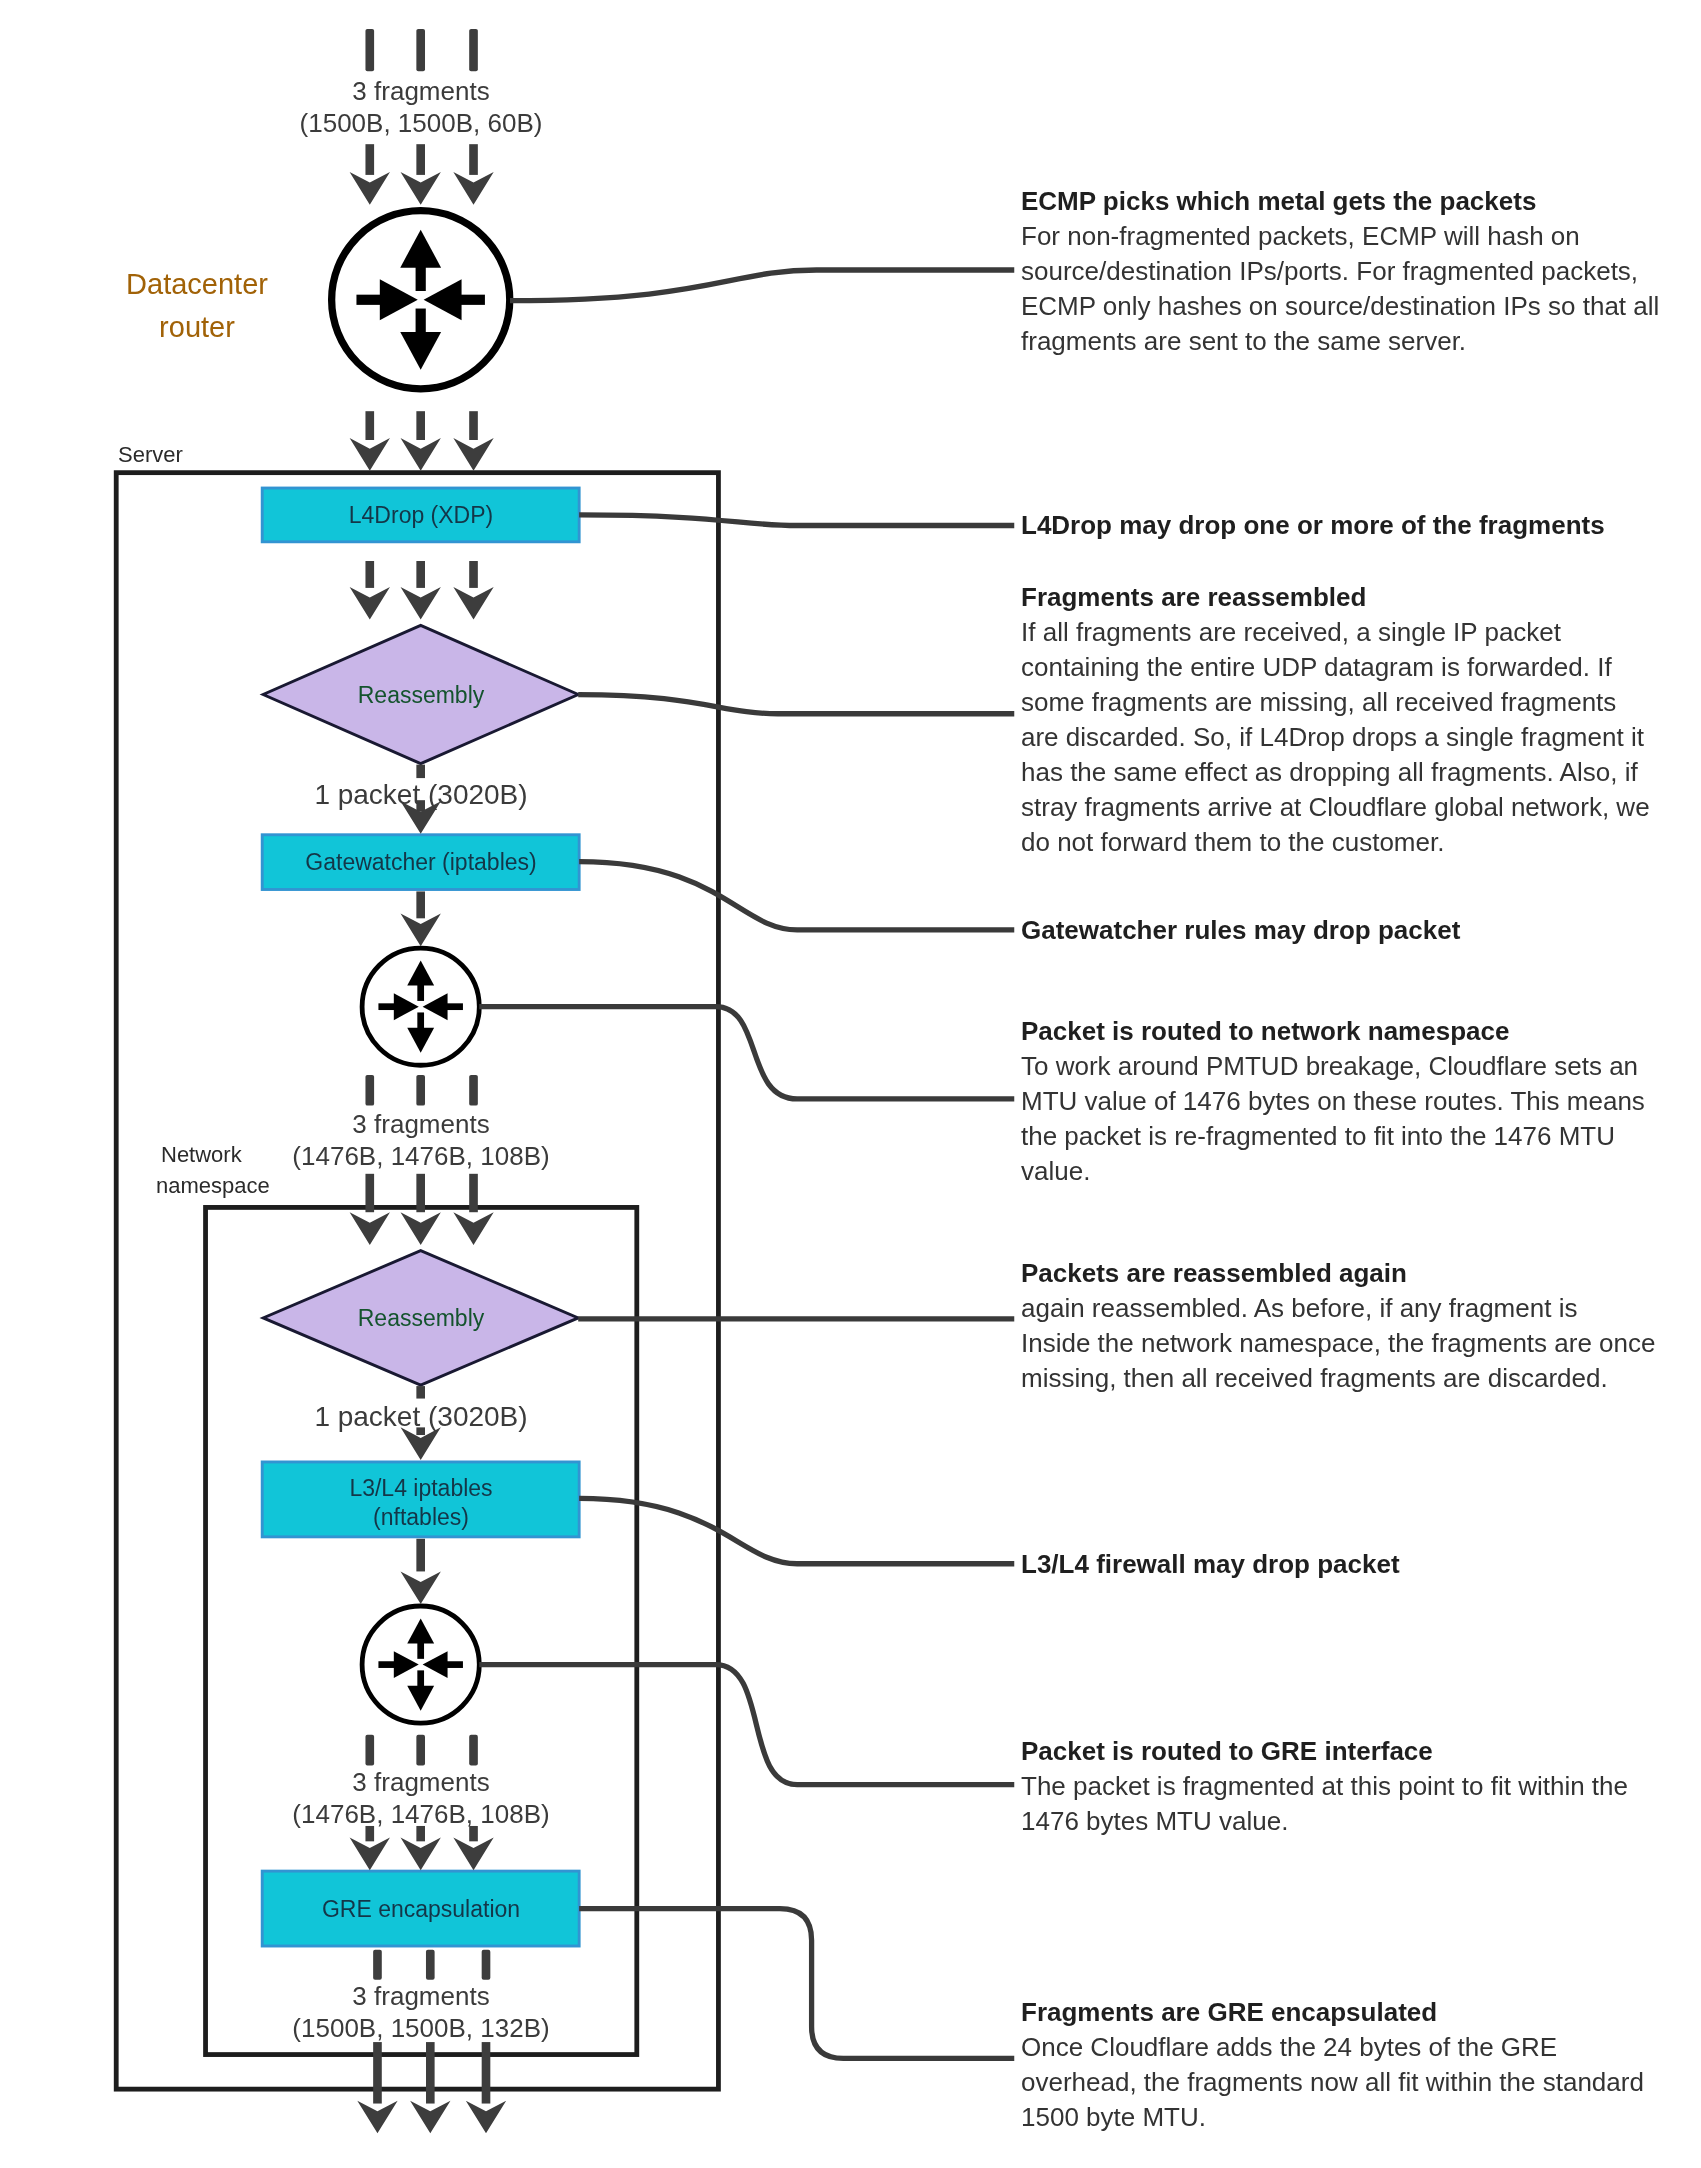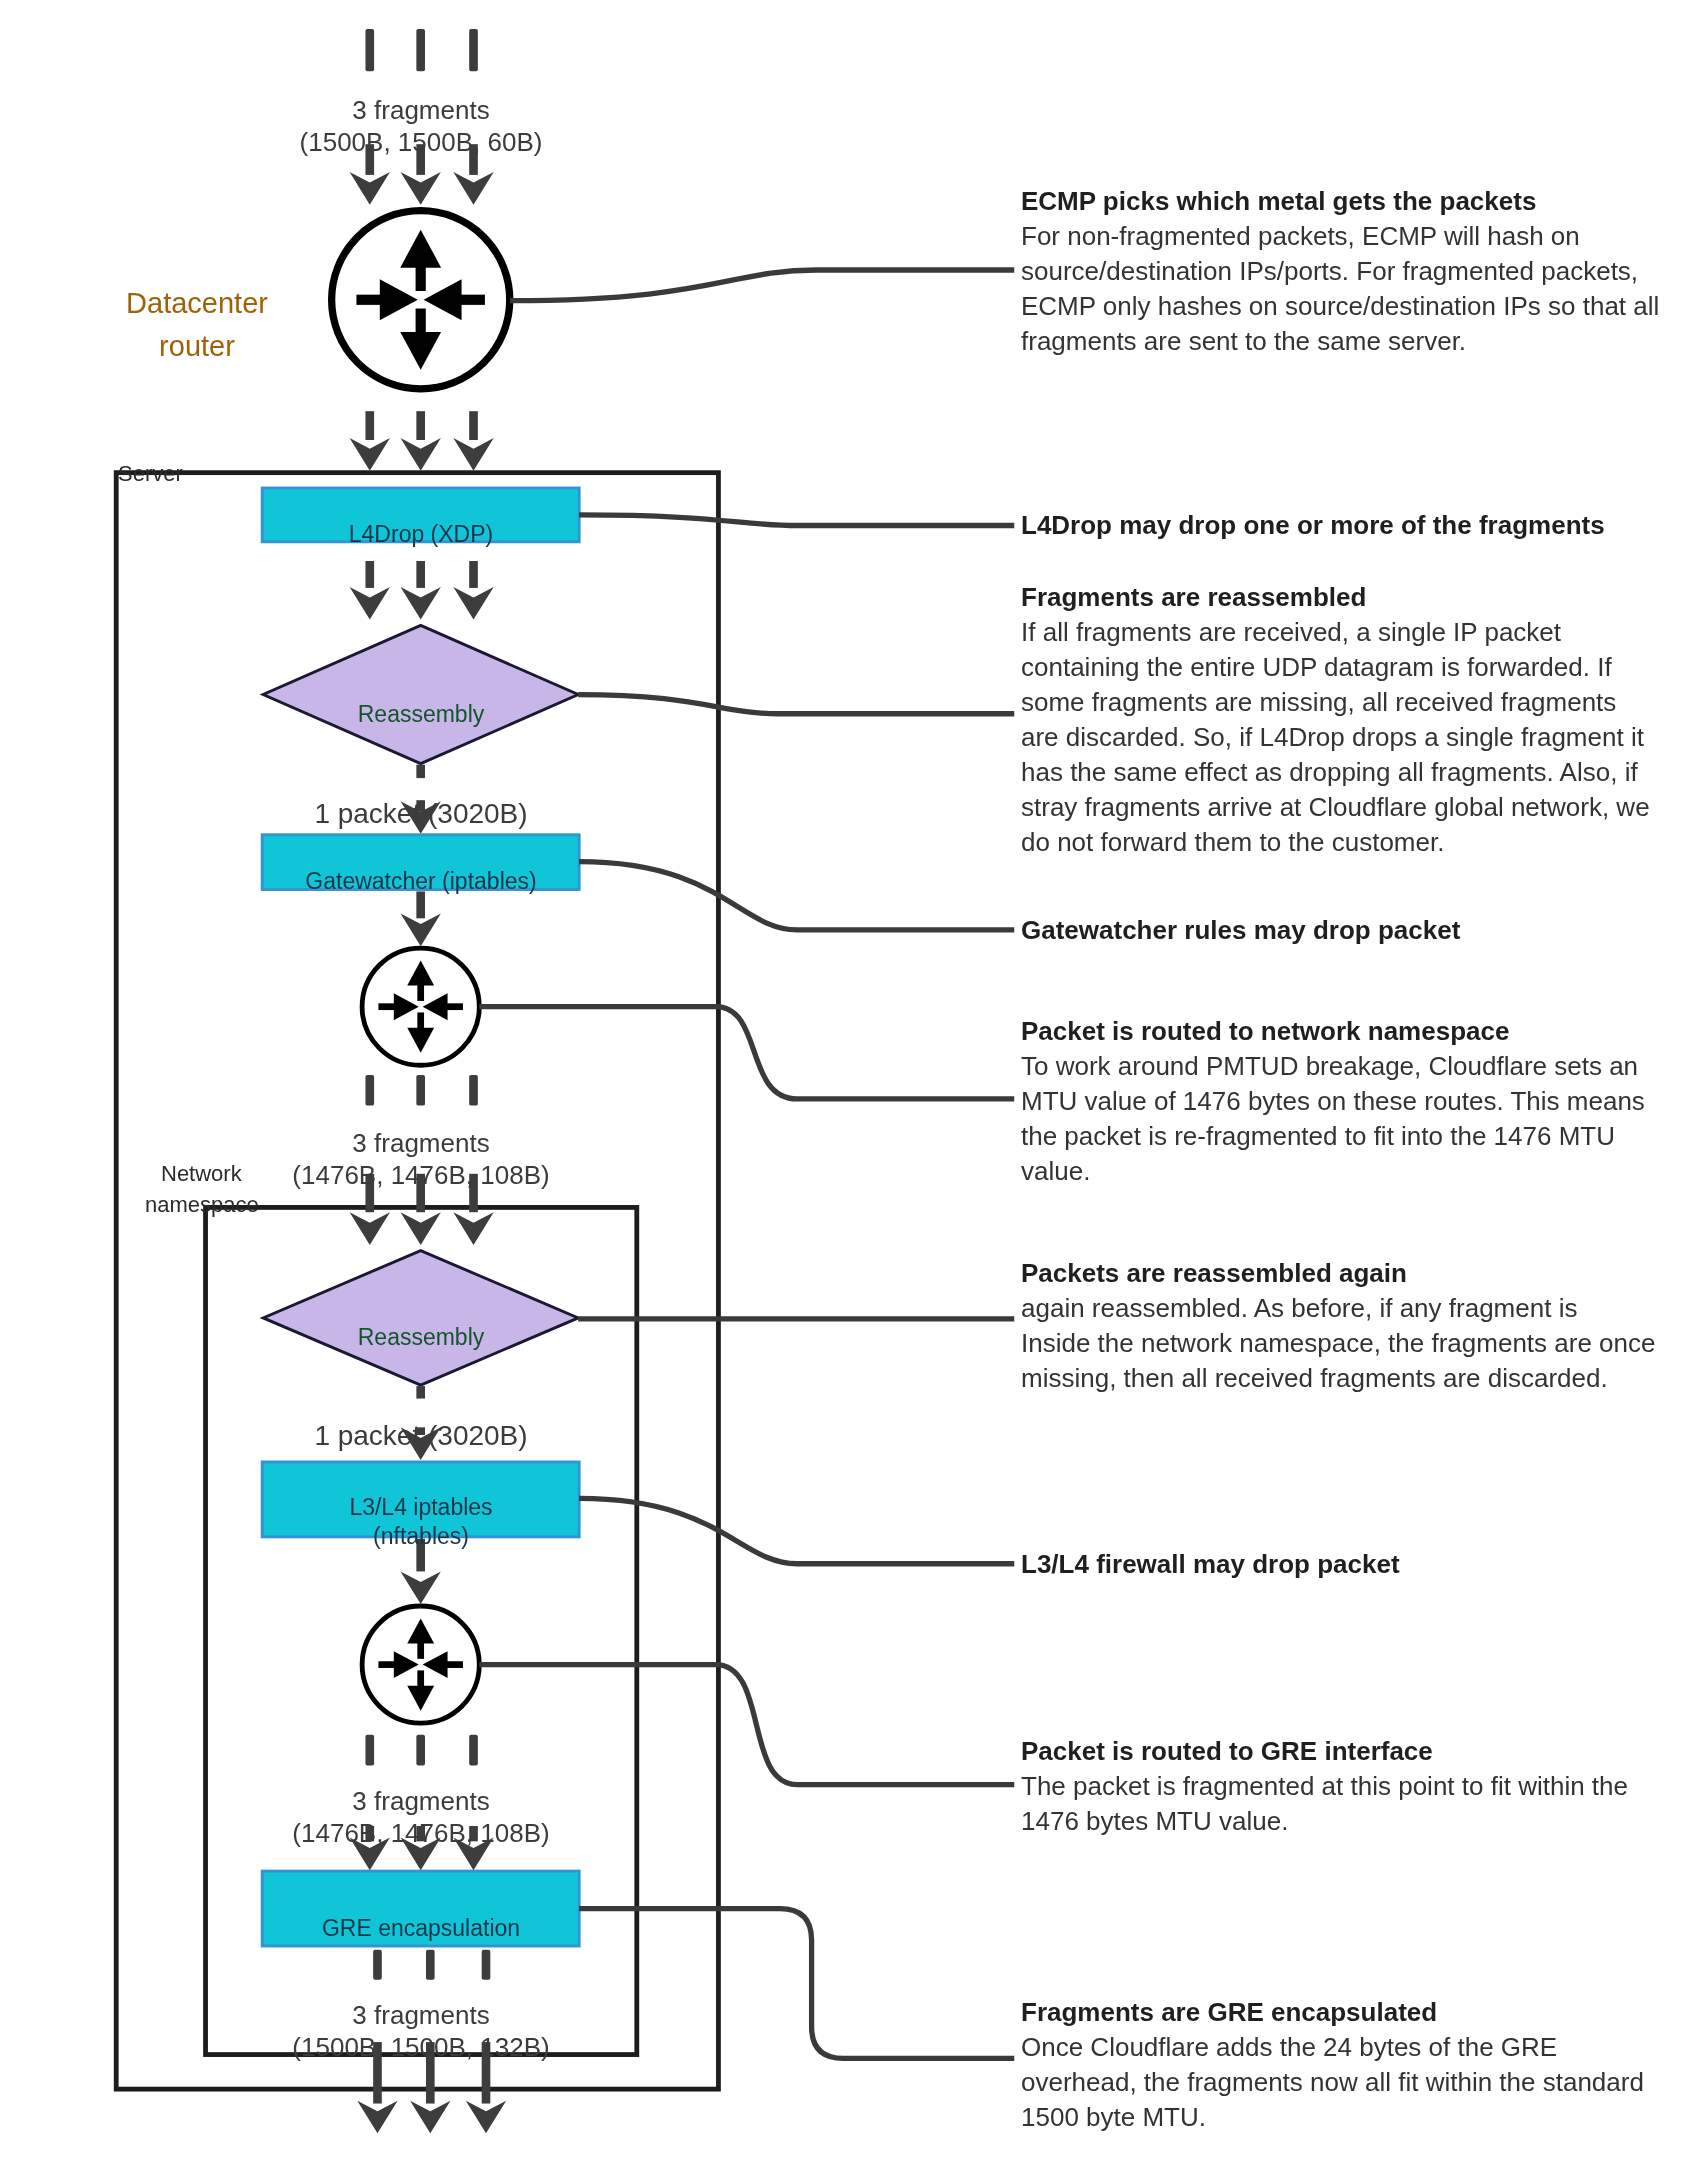--- a/index.html
+++ b/index.html
@@ -10,21 +10,21 @@
   .cbox{fill:#11c5d8;stroke:#3294d2;stroke-width:3;}
   .dia{fill:#c9b6e8;stroke:#191932;stroke-width:3;}
   .con{fill:none;stroke:#3a3a3a;stroke-width:5.5;}
   .stem{stroke:#3d3d3d;stroke-width:9;}
   .head{fill:#3d3d3d;}
   .bar{fill:#3d3d3d;}
   .ric{fill:#ffffff;stroke:#000000;stroke-width:5;}
   .rstem{stroke:#000000;stroke-width:7;}
   .rhead{fill:#000000;}
   .lbl{position:absolute;z-index:2;white-space:nowrap;color:#3b3b3b;text-align:center;
-       transform:translate(-50%,-50%);margin-top:19px;}
+       transform:translate(-50%,-50%);}
   .lbl.left{transform:translate(0,-50%);text-align:left;}
   .fs27{font-size:26px;}
   .fs29{font-size:28px;}
   .fs30{font-size:29px;color:#a16207;}
   .fs23{font-size:22px;color:#2b2b2b;}
   .boxlbl{font-size:23px;color:#143648;}
   .dialbl{font-size:23px;color:#14532d;}
   .ann{position:absolute;left:1021px;z-index:2;width:672px;}
   .ann .t{font-weight:bold;font-size:26px;line-height:35px;color:#1f1f1f;white-space:nowrap;}
   .ann .b{font-size:26px;line-height:35px;color:#333333;white-space:nowrap;}
@@ -190,21 +190,21 @@
 
   <div class="lbl dialbl" style="left:421px;top:695px">Reassembly</div>
   <div class="lbl fs29" style="left:421px;top:795px">1 packet (3020B)</div>
 
   <div class="lbl boxlbl" style="left:421px;top:862px">Gatewatcher (iptables)</div>
 
   <div class="lbl fs27" style="left:421px;top:1124px">3 fragments</div>
   <div class="lbl fs27" style="left:421px;top:1156px">(1476B, 1476B, 108B)</div>
 
   <div class="lbl left fs23" style="left:161px;top:1155px">Network</div>
-  <div class="lbl left fs23" style="left:145px;top:1186px">namespace</div>
+  <div class="lbl left fs23" style="left:156px;top:1186px">namespace</div>
 
   <div class="lbl dialbl" style="left:421px;top:1318px">Reassembly</div>
   <div class="lbl fs29" style="left:421px;top:1417px">1 packet (3020B)</div>
 
   <div class="lbl boxlbl" style="left:421px;top:1488px">L3/L4 iptables</div>
   <div class="lbl boxlbl" style="left:421px;top:1517px">(nftables)</div>
 
   <div class="lbl fs27" style="left:421px;top:1782px">3 fragments</div>
   <div class="lbl fs27" style="left:421px;top:1814px">(1476B, 1476B, 108B)</div>
 

